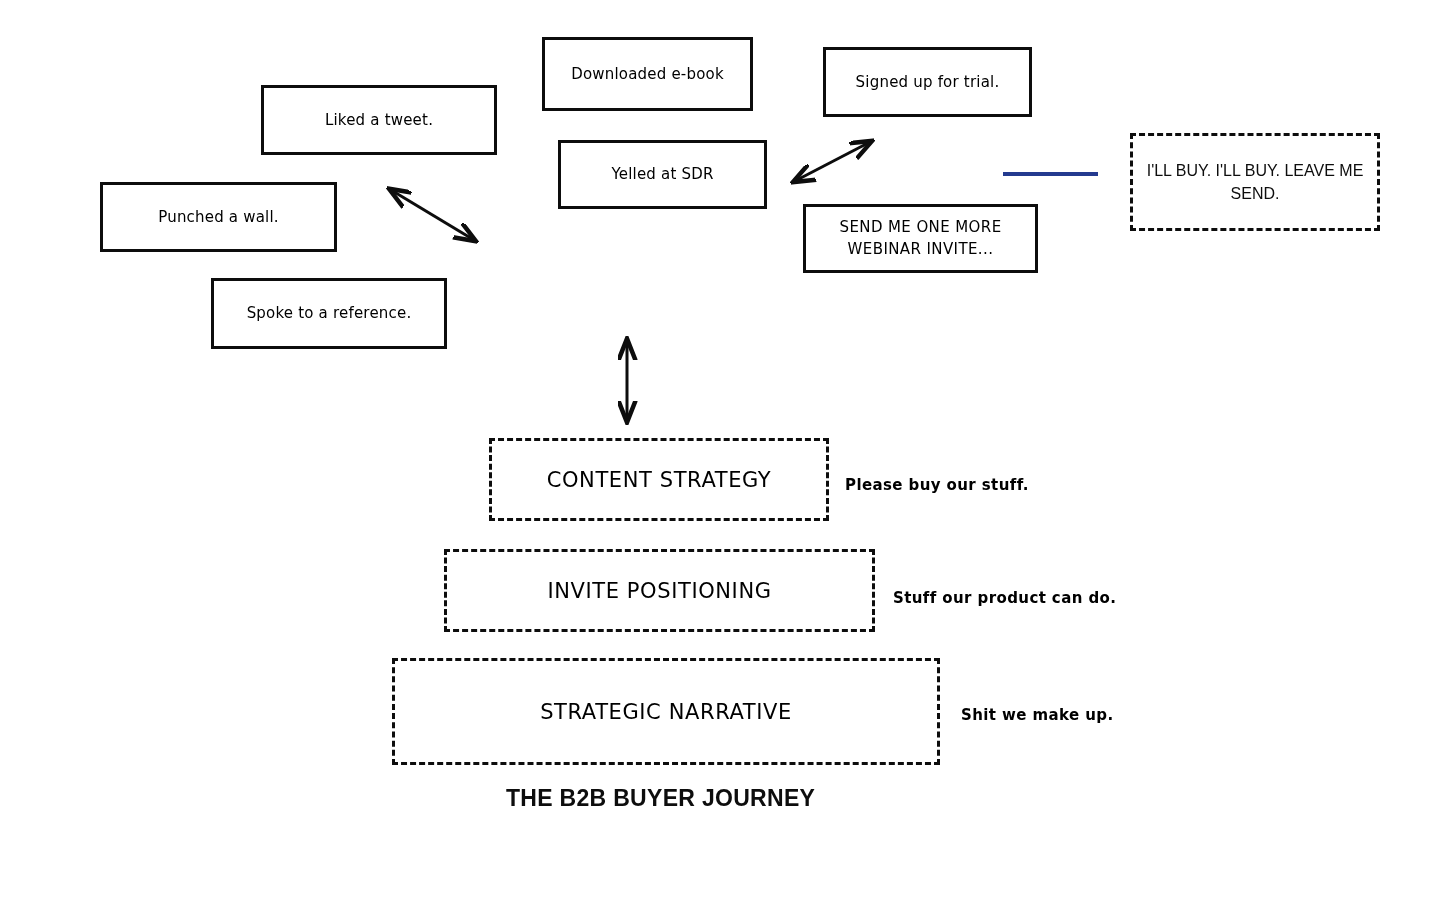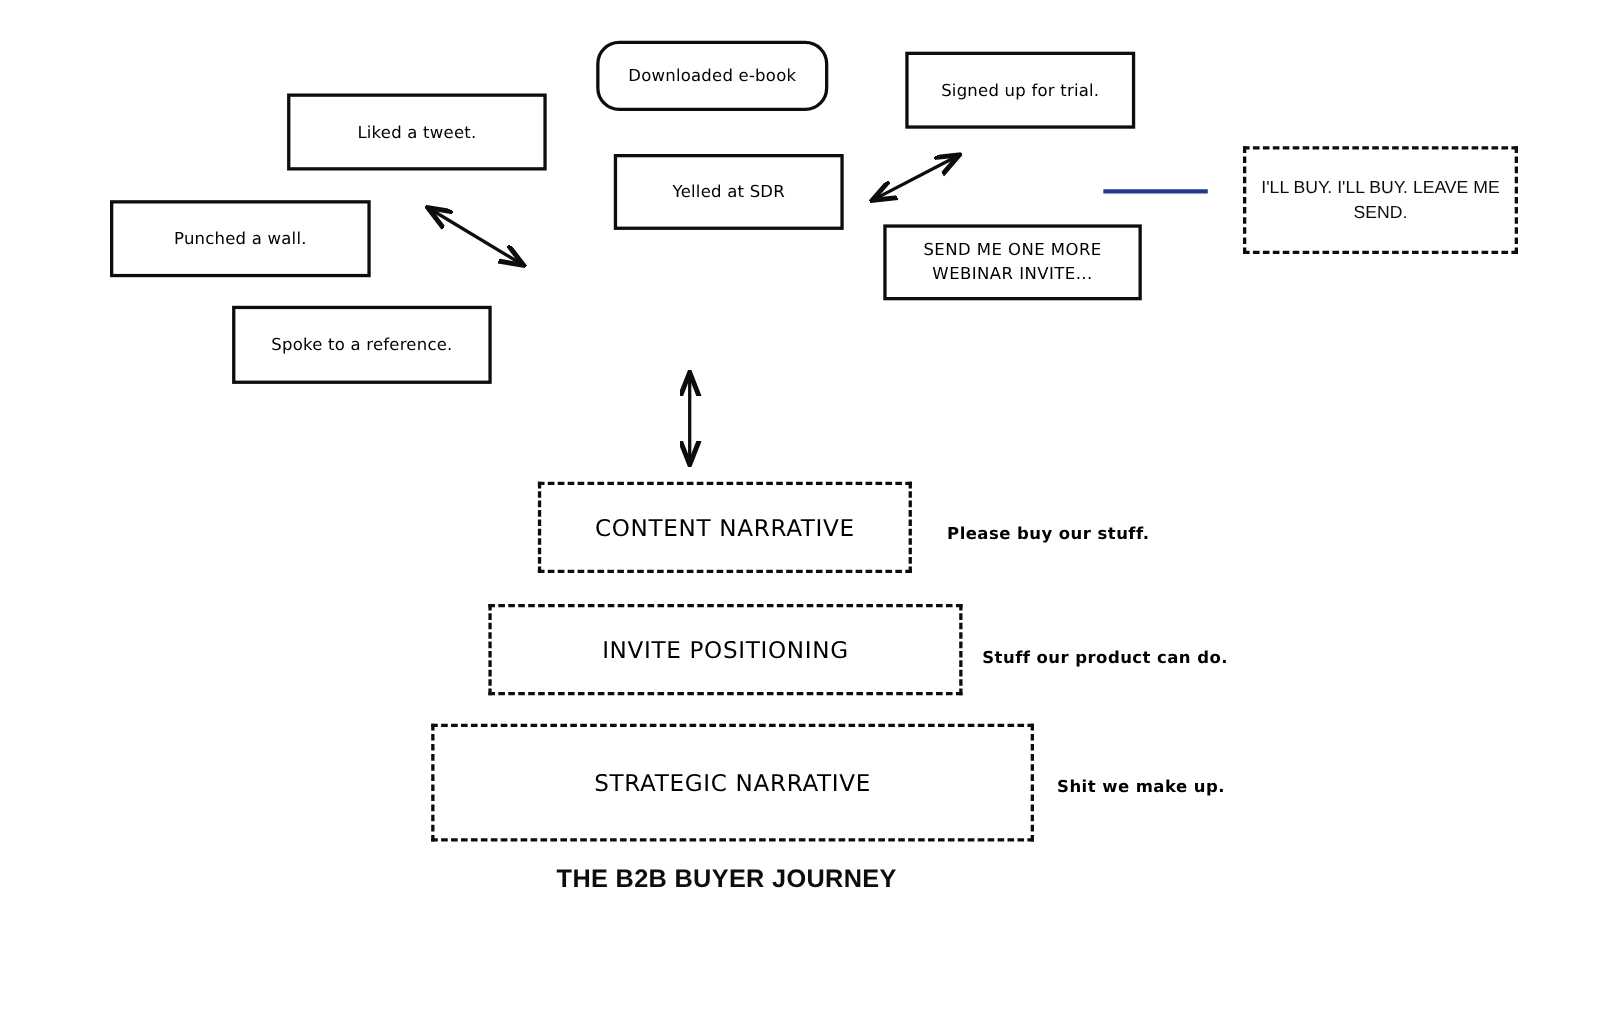--- a/index.html
+++ b/index.html
@@ -113,21 +113,21 @@
 </style>
 </head>
 <body>
 
 <div id="canvas">
 
   <div class="node box-solid hand" style="left:261px; top:85px; width:236px; height:70px;">
     <span>Liked a tweet.</span>
   </div>
 
-  <div class="node box-solid hand" style="left:542px; top:37px; width:211px; height:64px;border-radius:21px;">
+  <div class="node box-solid hand" style="left:542px; top:37px; width:211px; height:74px;">
     <span>Downloaded e-book</span>
   </div>
 
   <div class="node box-solid hand" style="left:823px; top:47px; width:209px; height:70px;">
     <span>Signed up for trial.</span>
   </div>
 
   <div class="node box-solid hand" style="left:558px; top:140px; width:209px; height:69px;">
     <span>Yelled at SDR</span>
   </div>
@@ -143,32 +143,32 @@
   <div class="node box-solid hand" style="left:211px; top:278px; width:236px; height:71px;align-items:center;">
     <span>Spoke to a reference.</span>
   </div>
 
 
   <div class="node box-dashdot sans-callout" style="left:1130px; top:133px; width:250px; height:98px; padding:0 10px;">
     <span>I'LL BUY. I'LL BUY. LEAVE ME SEND.</span>
   </div>
 
   <div class="node box-dashed layer-label" style="left:489px; top:438px; width:340px; height:83px;">
-    <span>CONTENT NARRATIVE</span>
+    <span>CONTENT STRATEGY</span>
   </div>
 
   <div class="node box-dashed layer-label" style="left:444px; top:549px; width:431px; height:83px;">
     <span>INVITE POSITIONING</span>
   </div>
 
   <div class="node box-dashed layer-label" style="left:392px; top:658px; width:548px; height:107px;">
     <span>STRATEGIC NARRATIVE</span>
   </div>
 
-  <div class="annot" style="left:845px; top:476px;margin-left:16px;">Please buy our stuff.</div>
+  <div class="annot" style="left:845px; top:476px;">Please buy our stuff.</div>
 
   <div class="annot" style="left:893px; top:589px;">Stuff our product can do.</div>
 
   <div class="annot" style="left:961px; top:706px;">Shit we make up.</div>
 
   <div class="title" style="left:506px; top:785px;">THE B2B BUYER JOURNEY</div>
 
   <svg class="overlay" viewBox="0 0 1456 923" xmlns="http://www.w3.org/2000/svg">
     <defs>
       <marker id="arrowhead" markerWidth="8" markerHeight="8" refX="6.4" refY="3" orient="auto" markerUnits="strokeWidth">

